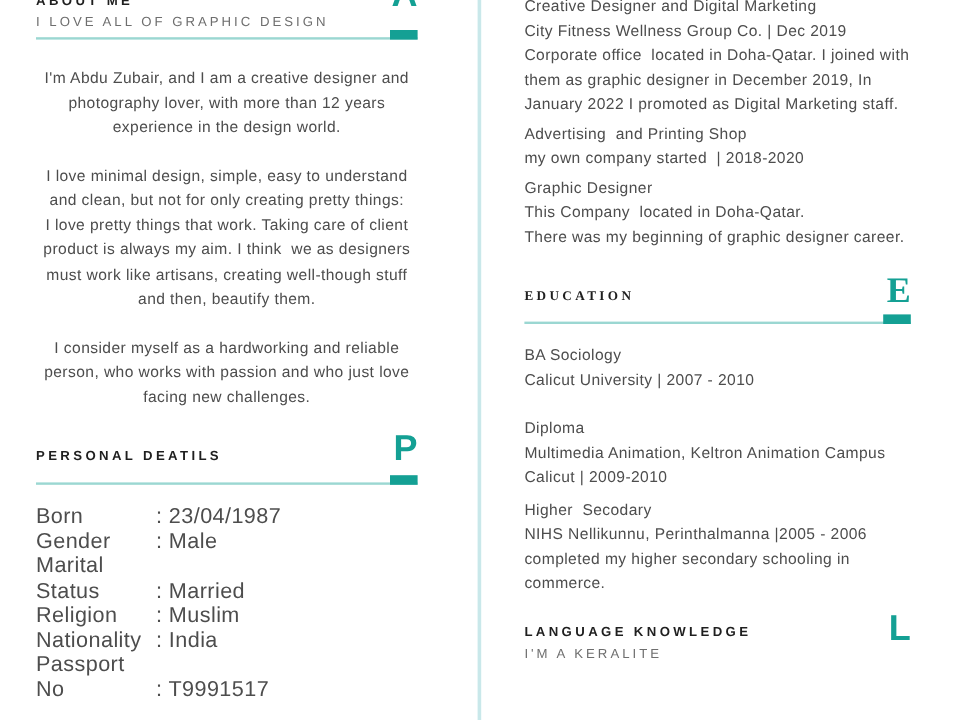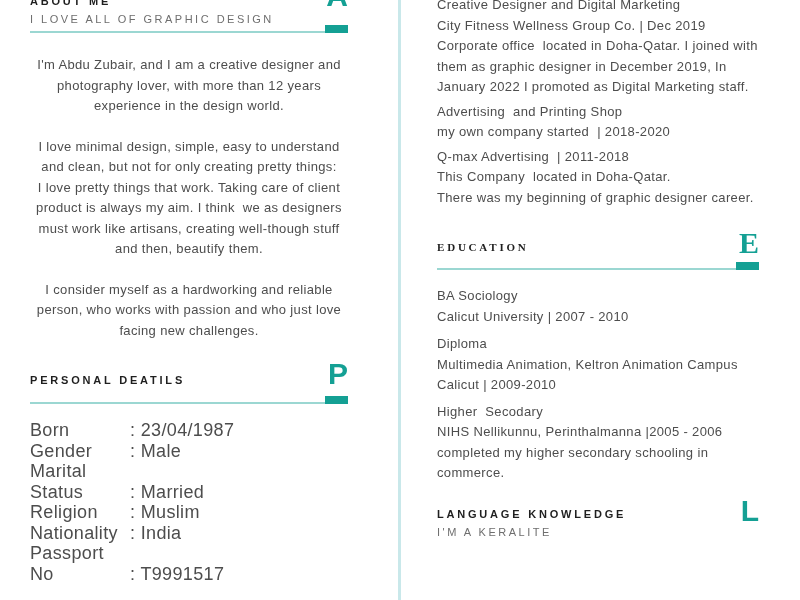--- a/index.html
+++ b/index.html
@@ -62,21 +62,21 @@
 
   .sec-education{margin-top:33px;font-family:Liberation Serif, serif;}
   .sec-education .sec-initial{top:-11px;}
   .sec-education .sec-rule{margin-top:14px;}
 
   .sec-language{margin-top:24px;}
   .sec-language .sec-initial{top:-10px;}
 
   .edu-item{margin-top:6px;}
   .edu-item.first{margin-top:16px;}
-  .edu-item.second{margin-top:7px;}
+  .edu-item.second{margin-top:20px;}
 </style>
 </head>
 <body>
 
 <div class="page">
   <div class="divider"></div>
 
   <div class="col col-left">
 
     <div class="sec sec-about">
@@ -139,21 +139,21 @@
       <div class="line">City Fitness Wellness Group Co. | Dec 2019</div>
       <div class="line">Corporate office  located in Doha-Qatar. I joined with them as graphic designer in December 2019, In January 2022 I promoted as Digital Marketing staff.</div>
     </div>
 
     <div class="job">
       <div class="line">Advertising  and Printing Shop</div>
       <div class="line">my own company started  | 2018-2020</div>
     </div>
 
     <div class="job">
-      <div class="line">Q-max Advertising  | 2011-2018</div>
+      <div class="line">Graphic Designer</div>
       <div class="line">This Company  located in Doha-Qatar.</div>
       <div class="line">There was my beginning of graphic designer career.</div>
     </div>
 
     <div class="sec sec-education">
       <div class="sec-heading">EDUCATION</div>
       <div class="sec-initial">E</div>
       <div class="sec-rule">
           <span class="rule-block"></span>
         </div>

